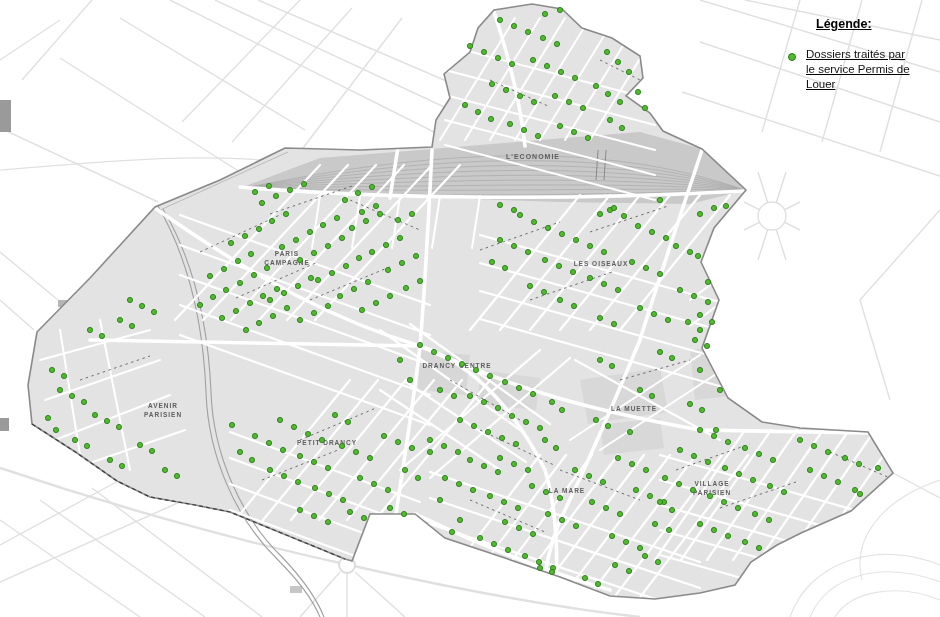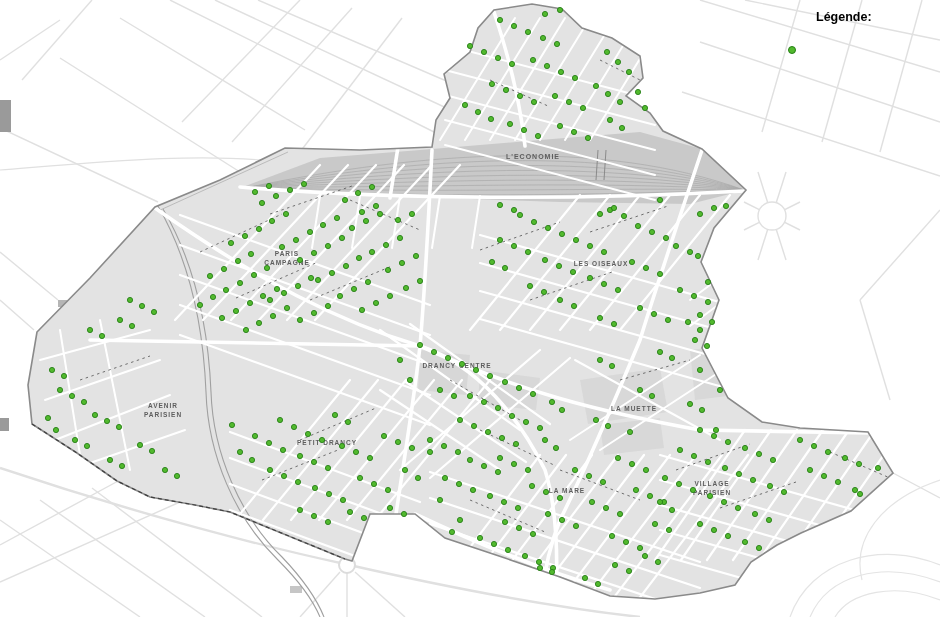--- a/index.html
+++ b/index.html
@@ -1,21 +1,21 @@
 <!DOCTYPE html>
 <html><head>
 <meta charset="utf-8">
 <style>
   html,body{margin:0;padding:0;background:#fff;}
   .stage{position:relative;width:940px;height:617px;background:#ffffff;overflow:hidden;
          font-family:"Liberation Sans",sans-serif;}
   svg{position:absolute;left:0;top:0;}
   .plabel{fill:#5e5e5e;font-family:"Liberation Sans",sans-serif;font-weight:bold;
           letter-spacing:1px;}
-  .legend{position:absolute;left:782px;top:10px;width:152px;}
+  .legend{position:absolute;left:782px;top:17px;width:152px;text-decoration:underline;}
   .legend-title{font-size:12.5px;font-weight:bold;color:#000;margin:0 0 16px 34px;}
   .legend-item{display:flex;align-items:flex-start;}
   .legend-marker{width:6px;height:6px;border-radius:50%;flex:none;margin:6px 10px 0 6px;
                  border:1px solid #267f16;background:#52b92e;}
   .legend-label{font-size:11.5px;color:#111;width:108px;line-height:1.3;}
 </style>
 </head>
 <body>
 
 <div class="stage">
@@ -630,15 +630,16 @@
         <circle cx="712" cy="322" r="2.6" fill="#52b92e" stroke="#267f16" stroke-width="0.9"></circle>
         <circle cx="695" cy="340" r="2.6" fill="#52b92e" stroke="#267f16" stroke-width="0.9"></circle>
         <circle cx="707" cy="346" r="2.6" fill="#52b92e" stroke="#267f16" stroke-width="0.9"></circle>
       </g>
   </svg>
 
   <div class="legend">
     <p class="legend-title">Légende:</p>
     <div class="legend-item">
       <span class="legend-marker" style="background: rgb(82, 185, 46); border-color: rgb(38, 127, 22);"></span>
+      <span class="legend-label">Dossiers traités par le service Permis de Louer</span>
     </div>
   </div>
 </div>
 
 </body></html>

